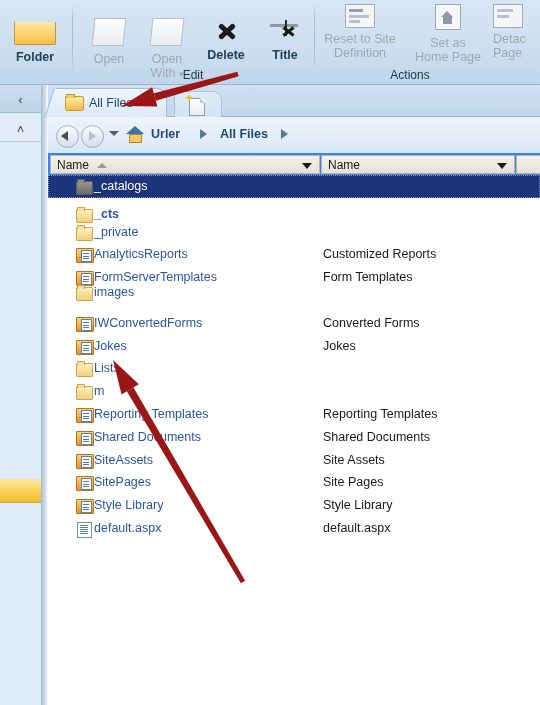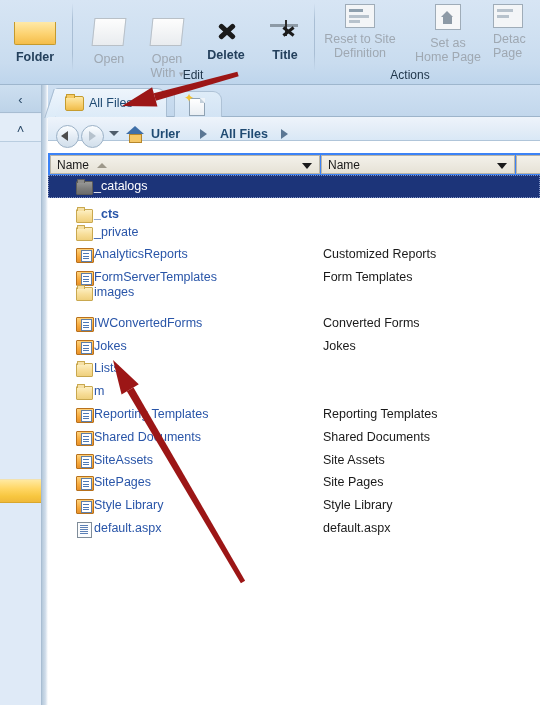--- a/index.html
+++ b/index.html
@@ -163,21 +163,21 @@
     content:"";position:absolute;right:-1px;top:-1px;border-width:0 5px 5px 0;
     border-style:solid;border-color:#c3d0db #f0f4f8;
   }
   .newtab .star{
     position:absolute;left:9px;top:2px;width:9px;height:9px;
     color:#f2c233;font-size:12px;line-height:9px;
   }
 
   
   .crumbbar{
-    position:absolute;left:48px;top:117px;width:492px;height:24px;
+    position:absolute;left:48px;top:117px;width:492px;height:37px;
     background:linear-gradient(to bottom,#eef4fb,#e2ecf7 60%,#d9e8f6);
     border-bottom:1px solid #b0c5d9;box-sizing:border-box;
   }
   .navbtn{
     position:absolute;top:8px;width:21px;height:21px;border-radius:50%;
     background:linear-gradient(to bottom,#fbfdff,#e2ebf4 55%,#d2dfeb);
     border:1px solid #9bb1c6;
   }
   .navbtn .arw{
     position:absolute;left:5px;top:5px;width:0;height:0;

